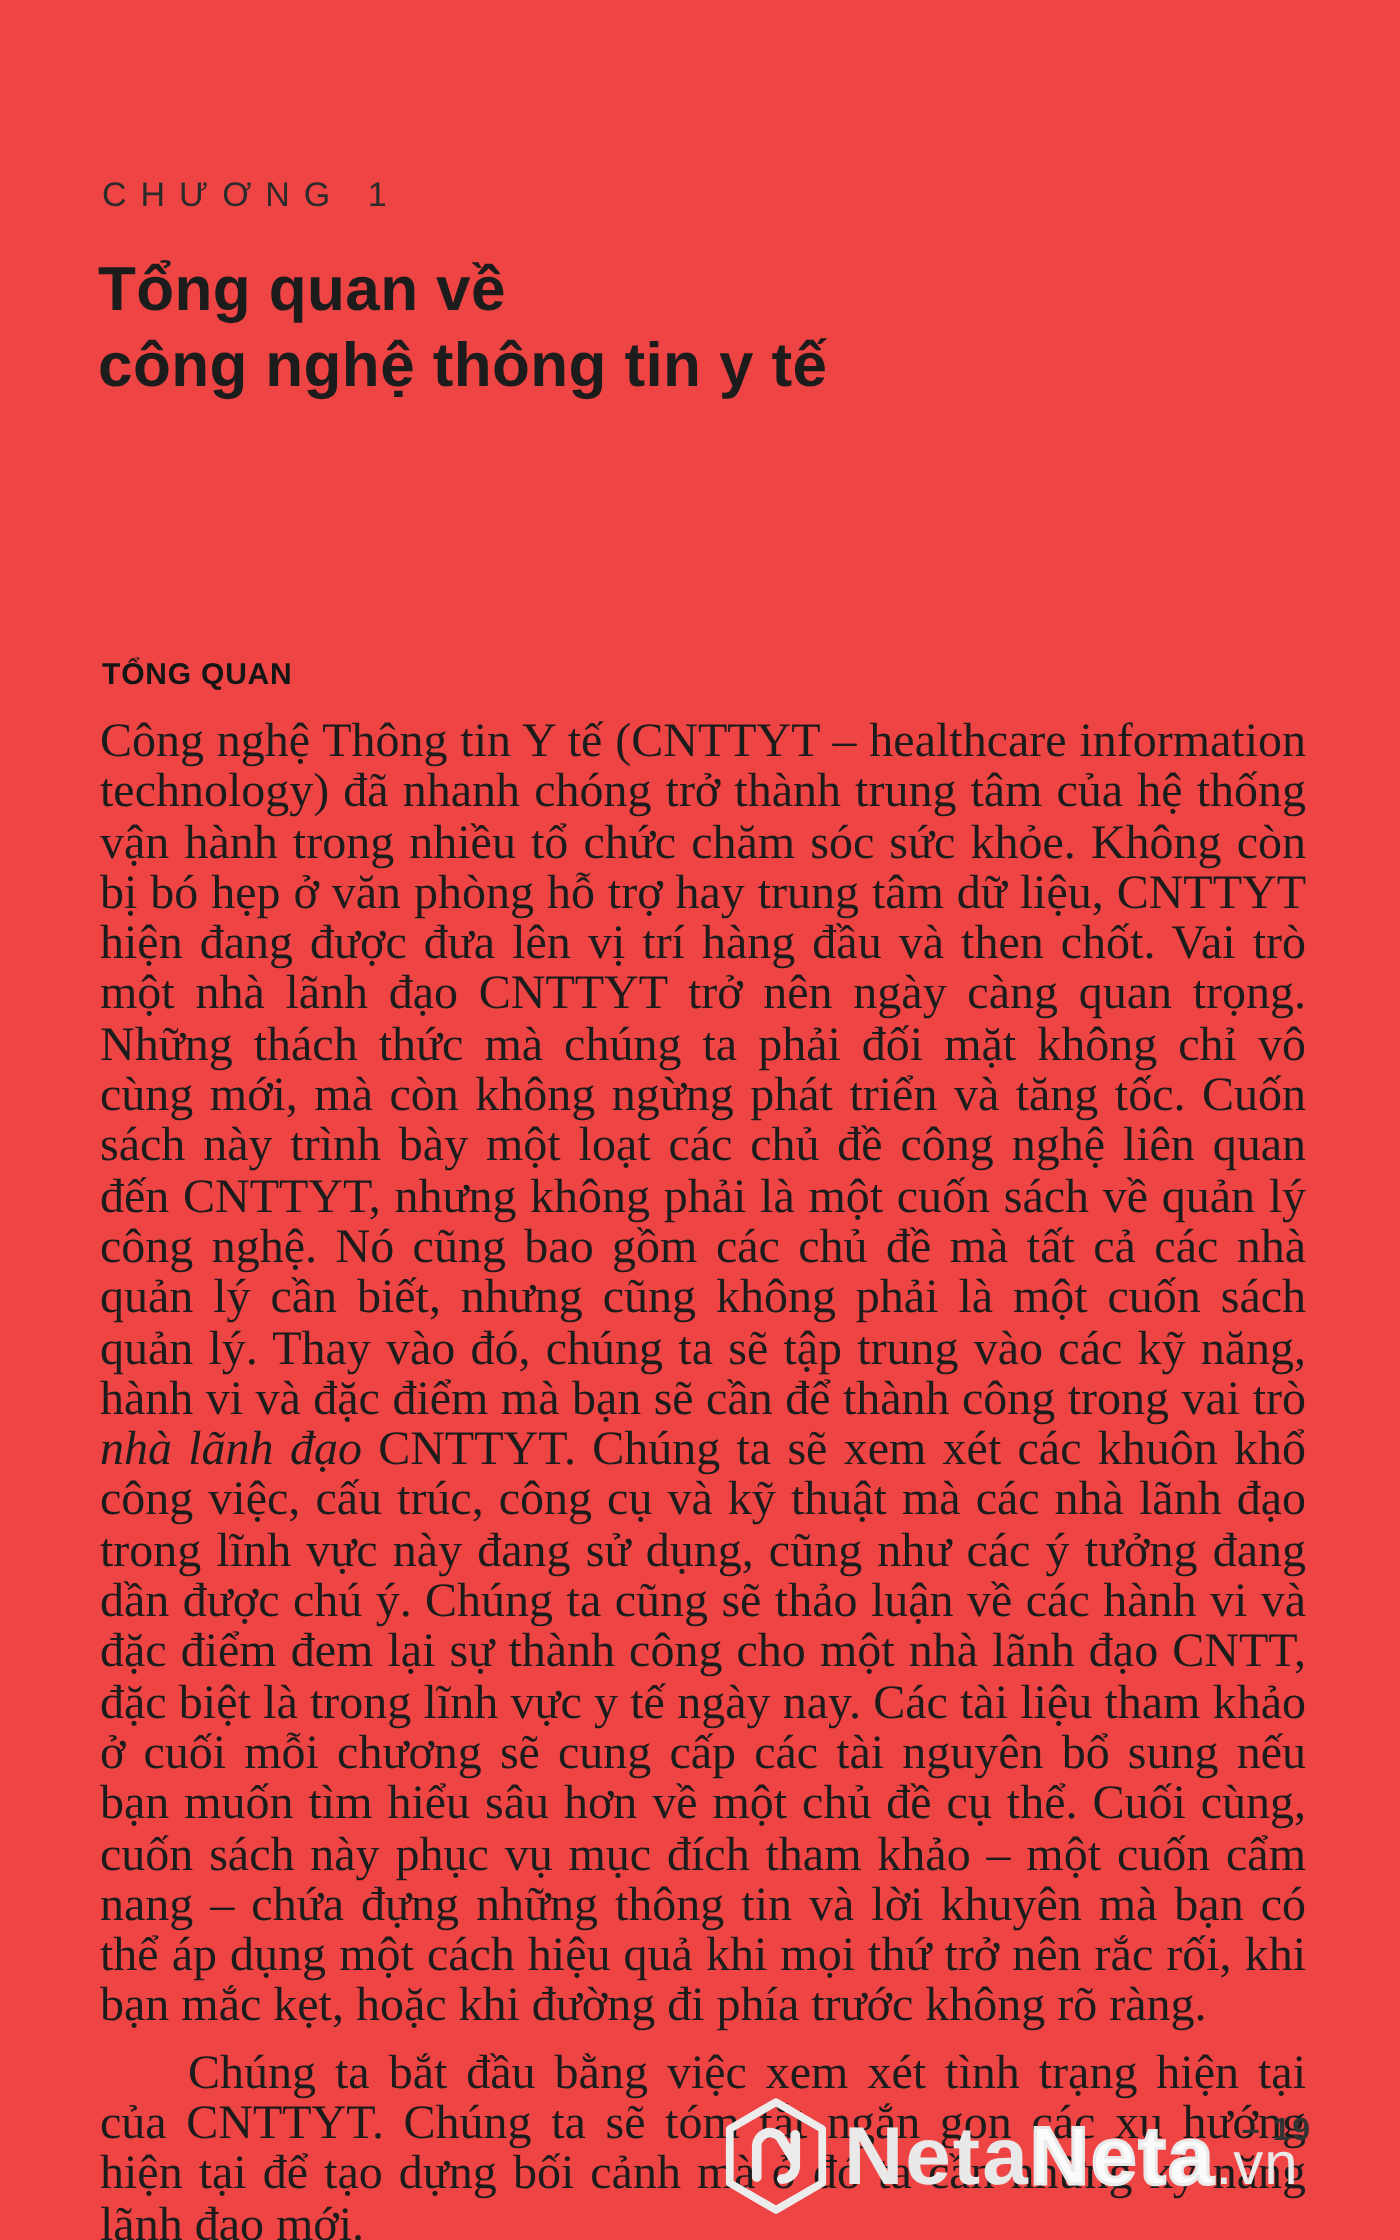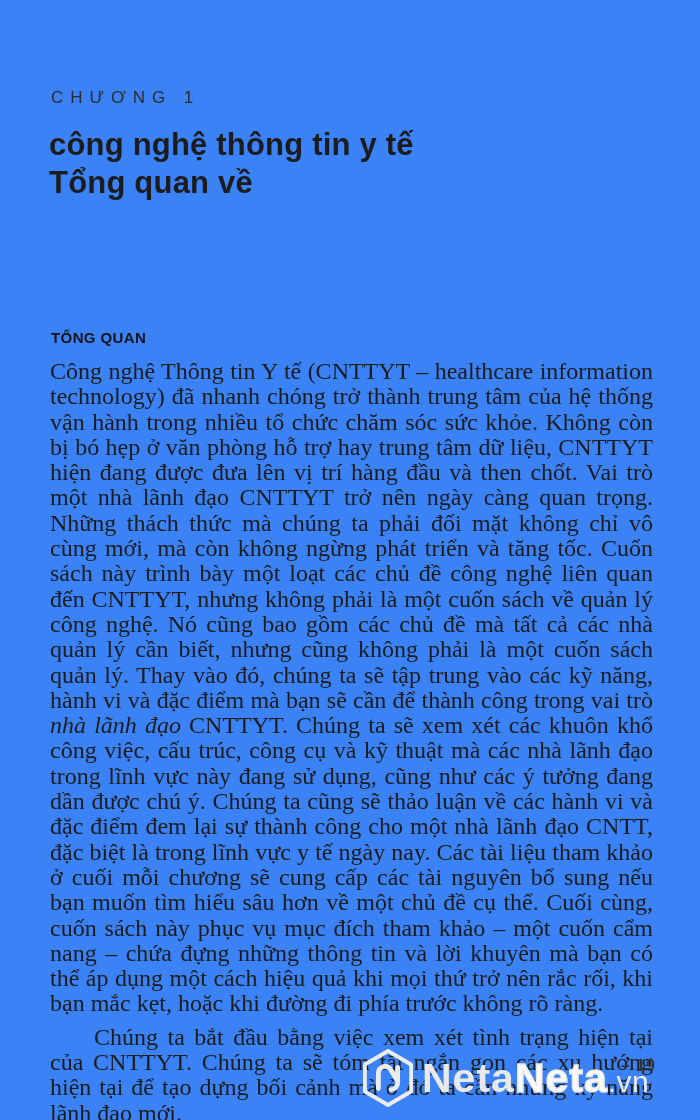--- a/index.html
+++ b/index.html
@@ -1,21 +1,21 @@
 <!DOCTYPE html>
 <html><head>
 <meta charset="utf-8">
 <style>
   * { margin: 0; padding: 0; box-sizing: border-box; }
   html, body { background: #ffffff; }
   .page {
     position: relative;
     width: 700px;
     height: 1120px;
-    background: #3b82f6;
+    background: #ef4444;
     overflow: hidden;
     font-family: "Liberation Serif", serif;
   }
   .chapter-label {
     position: absolute;
     left: 51px;
     top: 88px;
     font-family: "Liberation Sans", sans-serif;
     font-size: 17px;
     font-weight: 400;
@@ -102,22 +102,22 @@
   }
 </style>
 </head>
 <body>
 
 <div class="page">
 
   <div class="chapter-label">CHƯƠNG 1</div>
 
   <div class="book-title">
+    <div>Tổng quan về</div>
     <div>công nghệ thông tin y tế</div>
-    <div>Tổng quan về</div>
   </div>
 
   <div class="section-heading">TỔNG QUAN</div>
 
   <div class="body-text">
     <p><span>Công nghệ Thông tin Y tế (CNTTYT – healthcare information technology) đã nhanh chóng trở thành trung tâm của hệ thống vận hành trong nhiều tổ chức chăm sóc sức khỏe. Không còn bị bó hẹp ở văn phòng hỗ trợ hay trung tâm dữ liệu, CNTTYT hiện đang được đưa lên vị trí hàng đầu và then chốt. Vai trò một nhà lãnh đạo CNTTYT trở nên ngày càng quan trọng. Những thách thức mà chúng ta phải đối mặt không chỉ vô cùng mới, mà còn không ngừng phát triển và tăng tốc. Cuốn sách này trình bày một loạt các chủ đề công nghệ liên quan đến CNTTYT, nhưng không phải là một cuốn sách về quản lý công nghệ. Nó cũng bao gồm các chủ đề mà tất cả các nhà quản lý cần biết, nhưng cũng không phải là một cuốn sách quản lý. Thay vào đó, chúng ta sẽ tập trung vào các kỹ năng, hành vi và đặc điểm mà bạn sẽ cần để thành công trong vai trò </span><span class="italic-phrase">nhà lãnh đạo</span><span> CNTTYT. Chúng ta sẽ xem xét các khuôn khổ công việc, cấu trúc, công cụ và kỹ thuật mà các nhà lãnh đạo trong lĩnh vực này đang sử dụng, cũng như các ý tưởng đang dần được chú ý. Chúng ta cũng sẽ thảo luận về các hành vi và đặc điểm đem lại sự thành công cho một nhà lãnh đạo CNTT, đặc biệt là trong lĩnh vực y tế ngày nay. Các tài liệu tham khảo ở cuối mỗi chương sẽ cung cấp các tài nguyên bổ sung nếu bạn muốn tìm hiểu sâu hơn về một chủ đề cụ thể. Cuối cùng, cuốn sách này phục vụ mục đích tham khảo – một cuốn cẩm nang – chứa đựng những thông tin và lời khuyên mà bạn có thể áp dụng một cách hiệu quả khi mọi thứ trở nên rắc rối, khi bạn mắc kẹt, hoặc khi đường đi phía trước không rõ ràng.</span></p>
     <p class="indented">Chúng ta bắt đầu bằng việc xem xét tình trạng hiện tại của CNTTYT. Chúng ta sẽ tóm tắt ngắn gọn các xu hướng hiện tại để tạo dựng bối cảnh mà ở đó ta cần những kỹ năng lãnh đạo mới.</p>
   </div>
 
   <div class="watermark">

